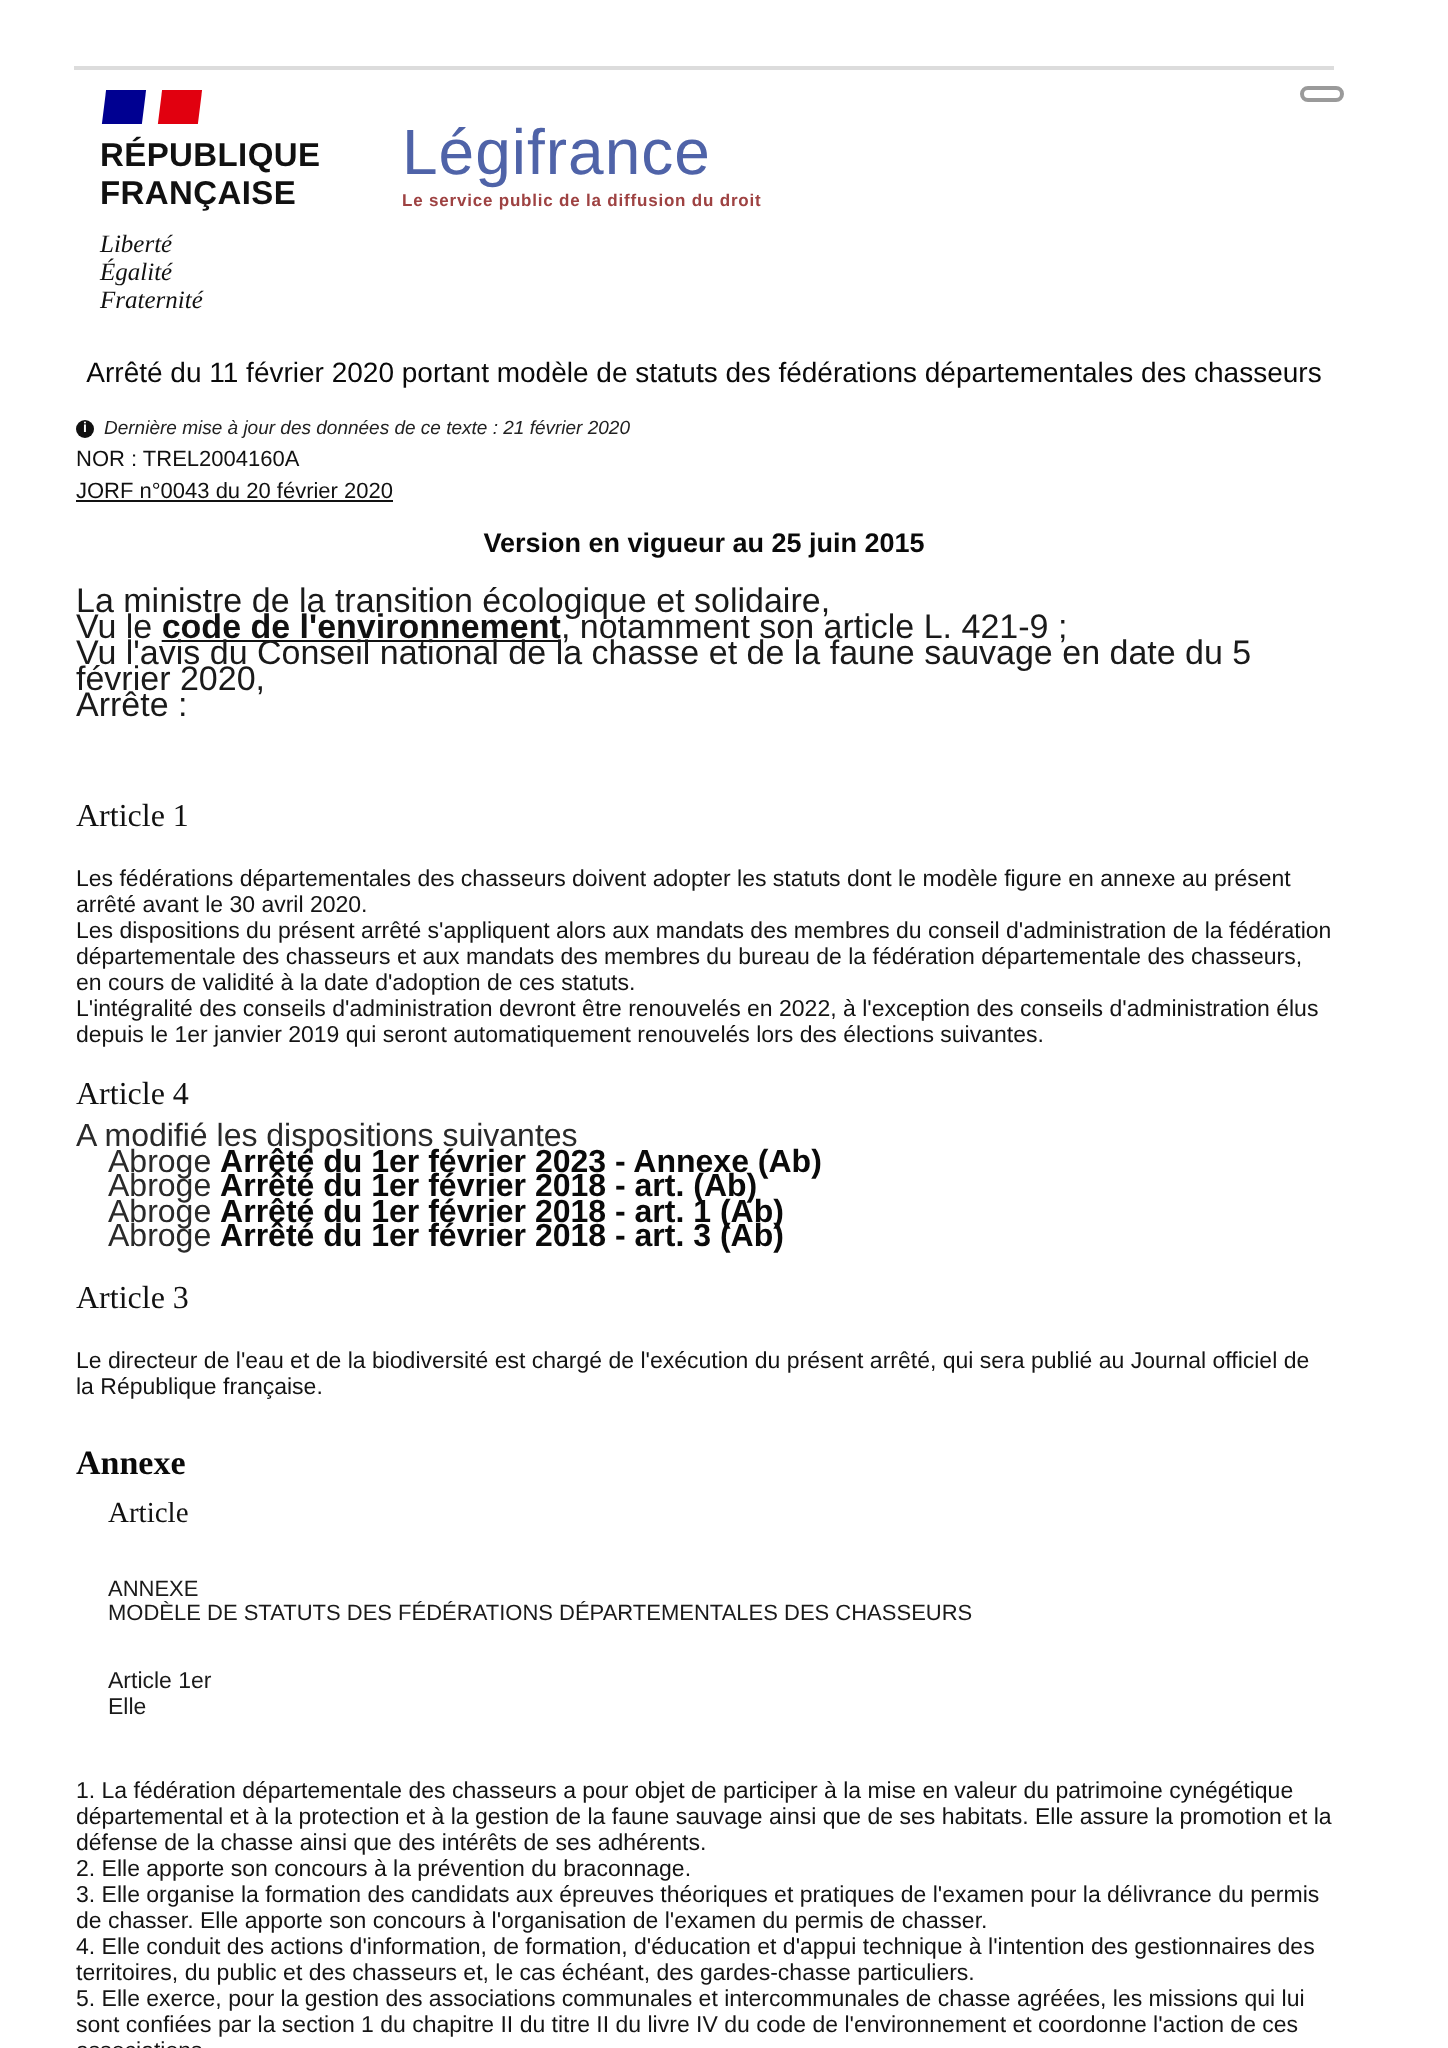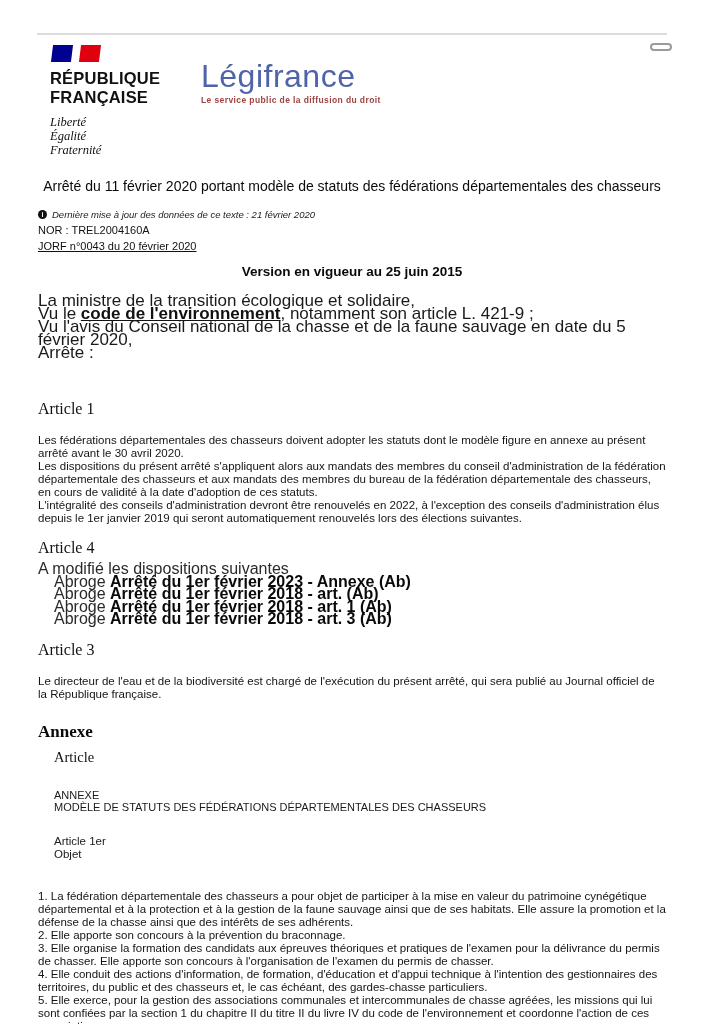--- a/index.html
+++ b/index.html
@@ -235,21 +235,21 @@
     <h2 class="annexe-h">Annexe</h2>
     <div class="annexe-sub">Article</div>
 
     <div class="caps-block">
       <div>ANNEXE</div>
       <div>MODÈLE DE STATUTS DES FÉDÉRATIONS DÉPARTEMENTALES DES CHASSEURS</div>
     </div>
 
     <div class="objet-block">
       <div>Article 1er</div>
-      <div>Objet</div>
+      <div>Elle</div>
     </div>
 
     <div class="annexe-list">
       <div>1. La fédération départementale des chasseurs a pour objet de participer à la mise en valeur du patrimoine cynégétique départemental et à la protection et à la gestion de la faune sauvage ainsi que de ses habitats. Elle assure la promotion et la défense de la chasse ainsi que des intérêts de ses adhérents.</div>
       <div>2. Elle apporte son concours à la prévention du braconnage.</div>
       <div>3. Elle organise la formation des candidats aux épreuves théoriques et pratiques de l'examen pour la délivrance du permis de chasser. Elle apporte son concours à l'organisation de l'examen du permis de chasser.</div>
       <div>4. Elle conduit des actions d'information, de formation, d'éducation et d'appui technique à l'intention des gestionnaires des territoires, du public et des chasseurs et, le cas échéant, des gardes-chasse particuliers.</div>
       <div>5. Elle exerce, pour la gestion des associations communales et intercommunales de chasse agréées, les missions qui lui sont confiées par la section 1 du chapitre II du titre II du livre IV du code de l'environnement et coordonne l'action de ces associations.</div>
       <div>6. Elle assure la gestion des plans de chasse individuels conformément aux dispositions des articles L. 425-8 et L. 425-10 du code de l'environnement.</div>
 

